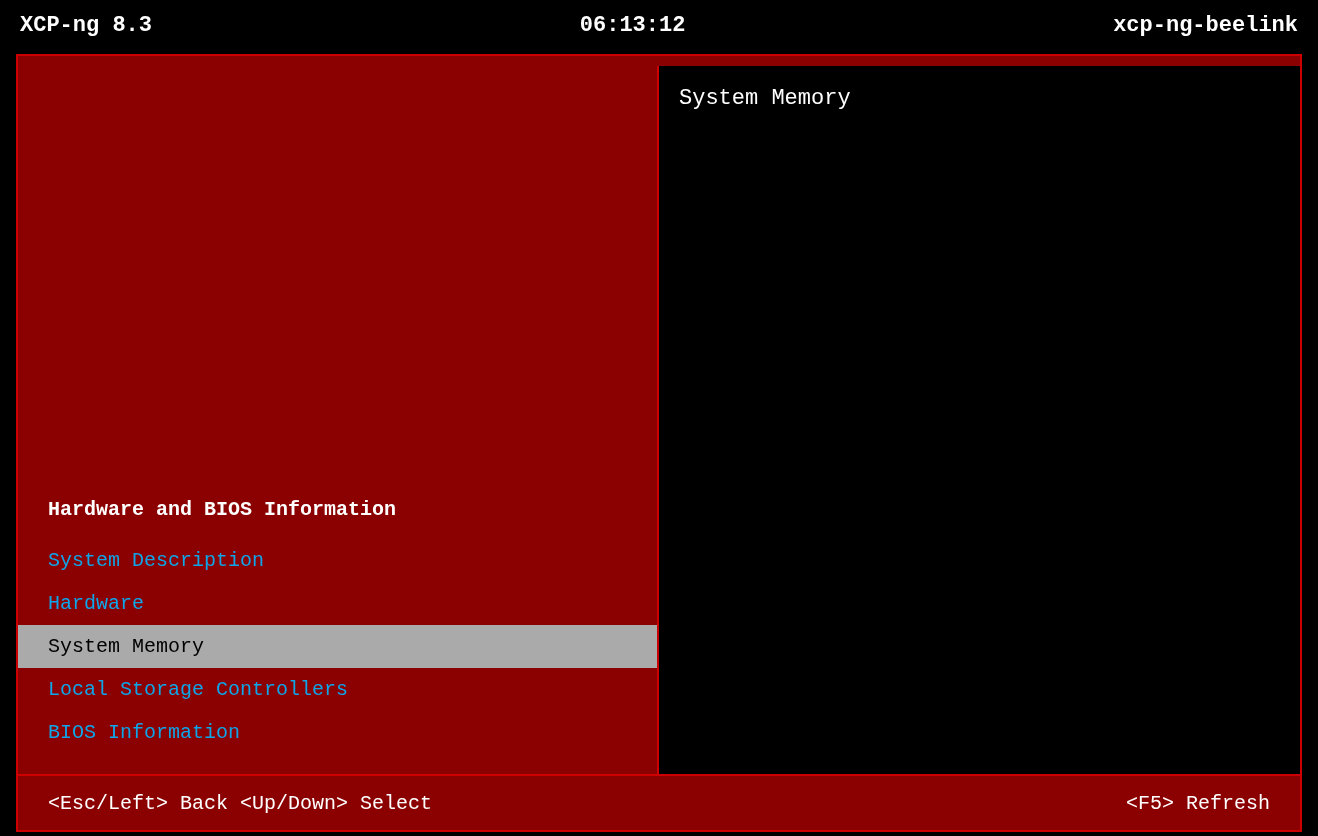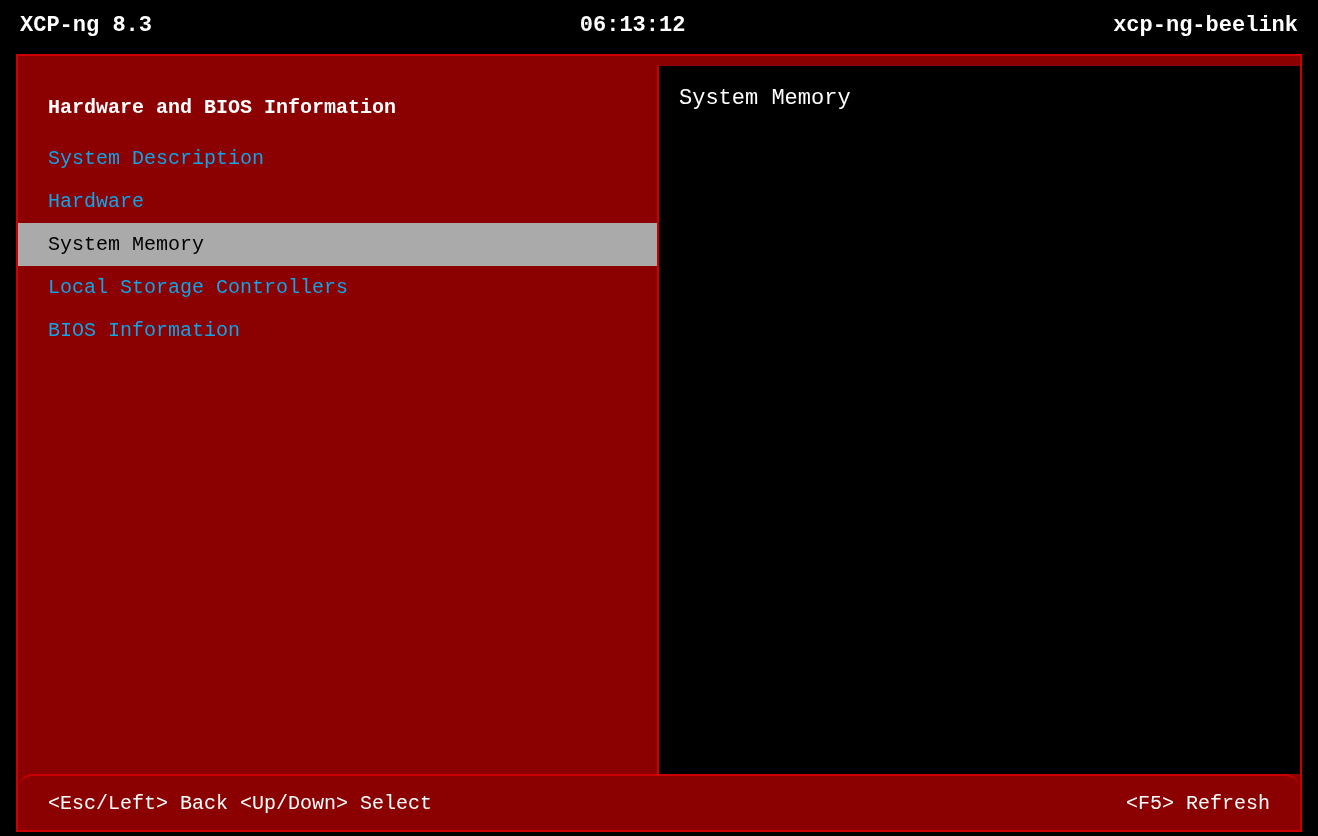--- a/index.html
+++ b/index.html
@@ -56,20 +56,21 @@
       flex-direction: row;
       margin-top: 10px;
     }
 
     .left-panel {
       width: 50%;
       border-right: 2px solid #cc0000;
       display: flex;
       flex-direction: column;
       padding: 20px 0;
+      justify-content: flex-end;
     }
 
     .right-panel {
       flex: 1;
       background: #000;
       display: flex;
       flex-direction: column;
       padding: 20px;
     }
 
@@ -118,21 +119,20 @@
       display: flex;
       justify-content: space-between;
       align-items: center;
       padding: 14px 30px;
       border-top: 2px solid #cc0000;
       background: #8b0000;
       color: #fff;
       font-size: 20px;
       flex-shrink: 0;
       height: 56px;
-      border-radius: 15px;
     }
 
     .container-wrapper {
       flex: 1;
       margin: 4px 16px 4px 16px;
       border: 2px solid #cc0000;
       display: flex;
       flex-direction: column;
       background: #8b0000;
       position: relative;

